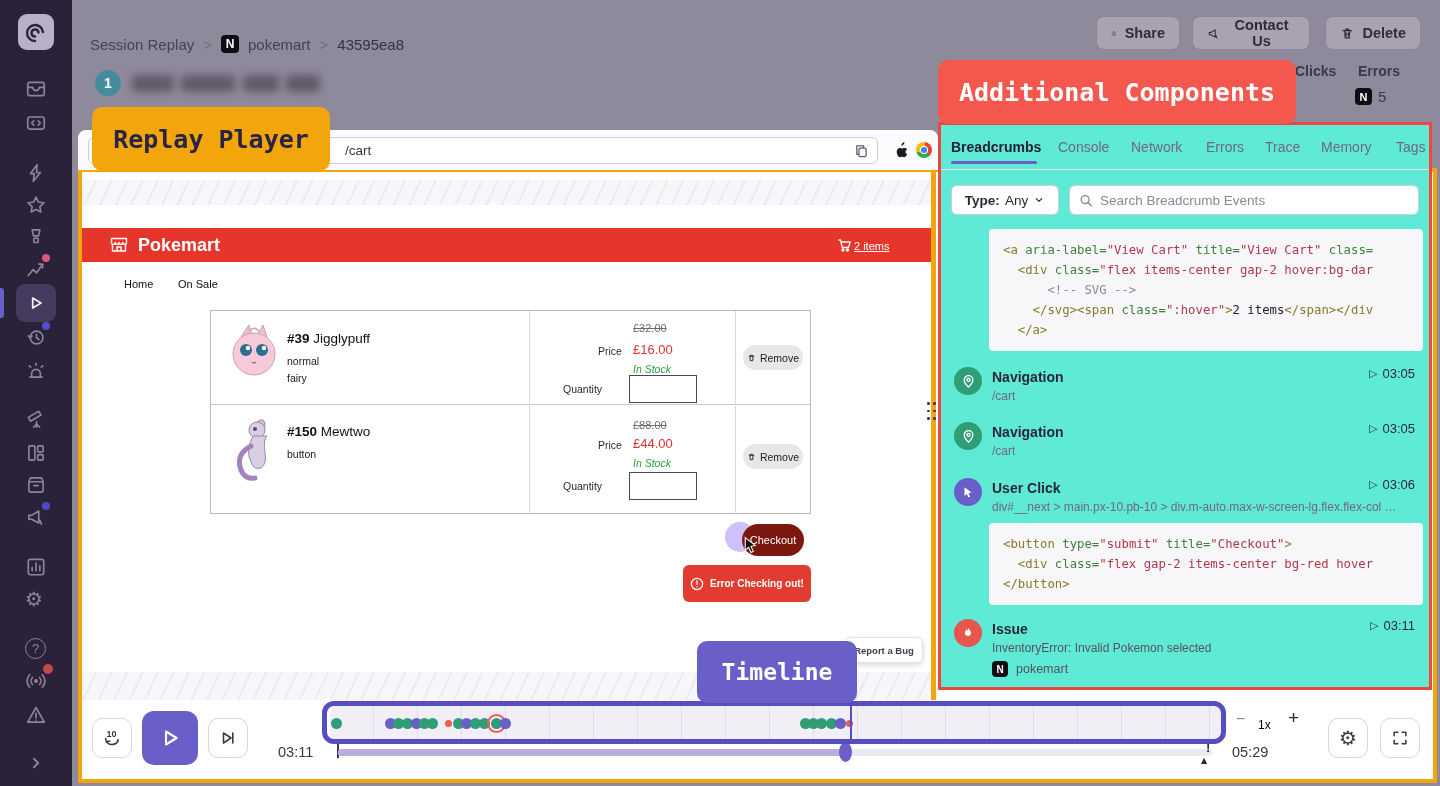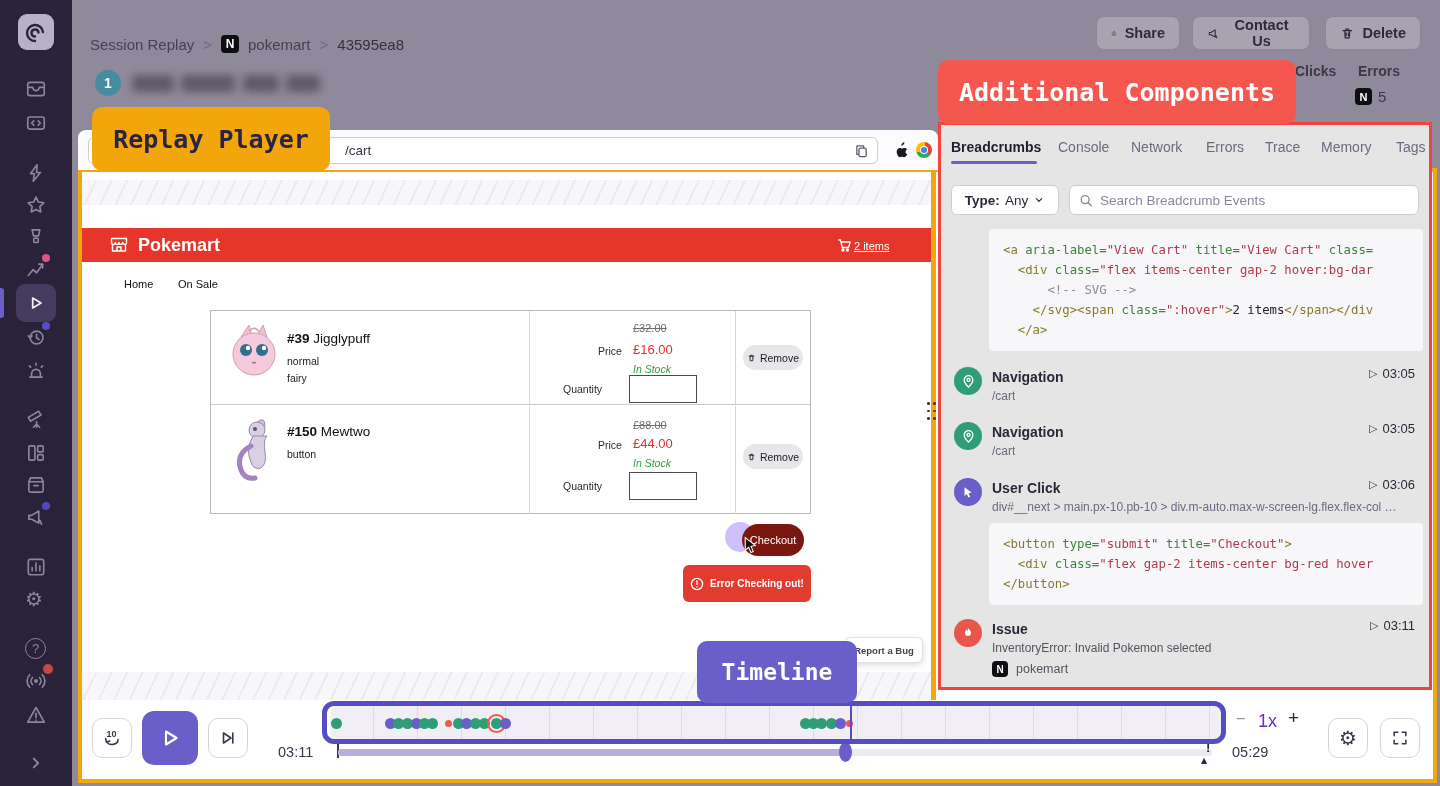--- a/index.html
+++ b/index.html
@@ -19,21 +19,21 @@
 
   
   .crumb { font-size:15px; color:#474253; }
   .hbtn { position:absolute; top:16px; height:34px; background:#a8a2b1; border:1px solid #8c8697; border-radius:8px; display:flex; align-items:center; gap:8px; padding:0 14px; font-size:14.5px; font-weight:bold; color:#2f2a3c; }
   .nbadge { background:#0e0e12; color:#fff; border-radius:4px; font-weight:bold; display:flex; align-items:center; justify-content:center; }
   .blob { position:absolute; background:#5f5968; filter:blur(4px); border-radius:4px; height:17px; top:75px; }
   .stat-label { font-size:14px; font-weight:bold; color:#3d3848; }
 
   
   #ybox { left:78px; top:168px; width:1359px; height:615px; border:4px solid #f2a60e; background:#ffffff; z-index:1; }
-  #panel { left:938px; top:122px; width:494px; height:568px; background:#e5e5e5; border:3px solid #ee4540; z-index:10; overflow:hidden; }
+  #panel { left:938px; top:122px; width:494px; height:568px; background:#5eead4; border:3px solid #ee4540; z-index:10; overflow:hidden; }
   #tl-outline { left:322px; top:701px; width:904px; height:43px; border:5px solid #574dc2; border-radius:12px; z-index:30; pointer-events:none; }
   .anno { z-index:31; border-radius:10px; display:flex; align-items:center; justify-content:center; font-family:"DejaVu Sans Mono", monospace; font-weight:bold; }
   #anno-replay { left:92px; top:107px; width:238px; height:64px; background:#f3a50c; color:#2a2444; font-size:25px; }
   #anno-add { left:938px; top:60px; width:358px; height:64px; background:#f4574e; color:#fff; font-size:25px; }
   #anno-tl { left:697px; top:641px; width:160px; height:62px; background:#6a5fc8; color:#fff; font-size:23px; }
 
   
   #urlrow { left:78px; top:130px; width:860px; height:40px; background:#fbfafc; border-radius:8px 8px 0 0; z-index:2; }
   #urlfield { position:absolute; left:10px; top:7px; width:790px; height:27px; background:#fff; border:1px solid #cfccd6; border-radius:6px; }
   #urltext { position:absolute; left:256px; top:5px; font-size:13.5px; color:#3a3547; }
@@ -401,21 +401,21 @@
 
   <div id="scrubtick"></div>
   <div id="scrub">
     <div id="scrubfill" style="width: 58%;"></div>
     <div id="scrubhandle" style="left: 58%;"></div>
   </div>
   <span class="abs" style="left:1124px; top:40px; font-size:13px; font-weight:bold; color:#2c2738;">!</span>
   <span class="abs glyph" style="left:1119px; top:56px; font-size:8px; color:#2c2738;">▲</span>
 
   <span class="abs" style="left:1154px; top:10px; font-size:16px; color:#8b8596;">−</span>
-  <span class="abs" style="left:1176px; top:11px; font-size:18px; color:#6d28d9;">1x</span>
+  <span class="abs" style="left:1176px; top:18px; font-size:12px; color:#000000;">1x</span>
   <span class="abs" style="left:1206px; top:7px; font-size:19px; color:#2c2738;">+</span>
   <span class="timetxt" style="left:1150px; top:44px;">05:29</span>
 
   <button class="cbtn" style="left:1246px;">
     <span class="glyph" style="font-size:20px; color:#3a3547;">⚙</span>
   </button>
   <button class="cbtn" style="left:1298px;">
     <svg width="18" height="18" viewBox="0 0 20 20" fill="none" stroke="#3a3547" stroke-width="1.7" stroke-linecap="round" stroke-linejoin="round">
         <path d="M3.5 7.5v-4h4M12.5 3.5h4v4M16.5 12.5v4h-4M7.5 16.5h-4v-4"></path>
       </svg>

